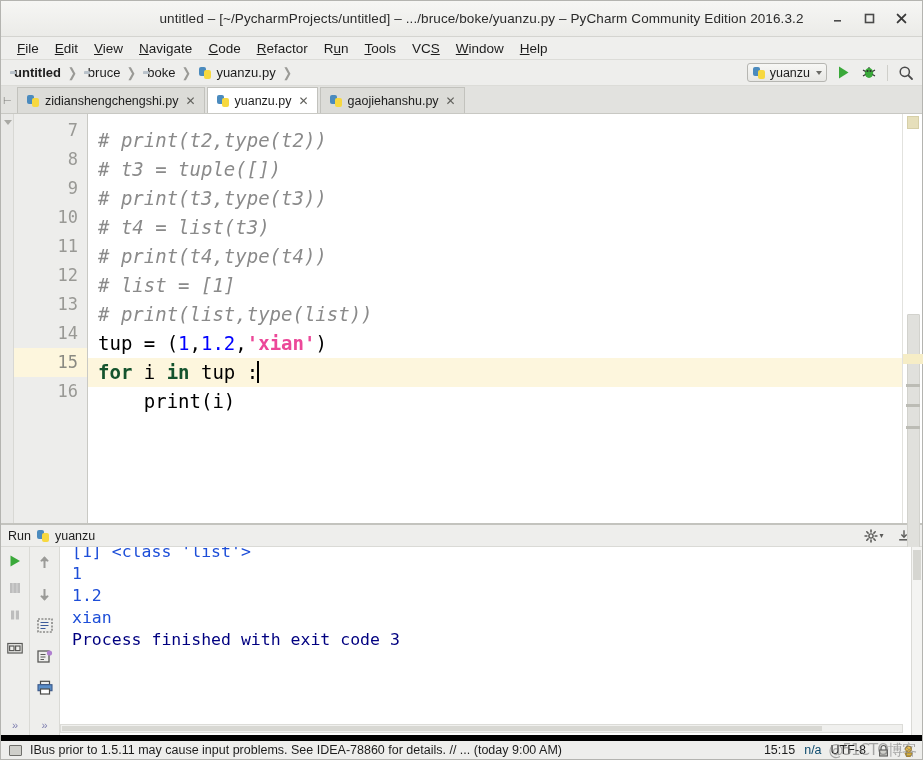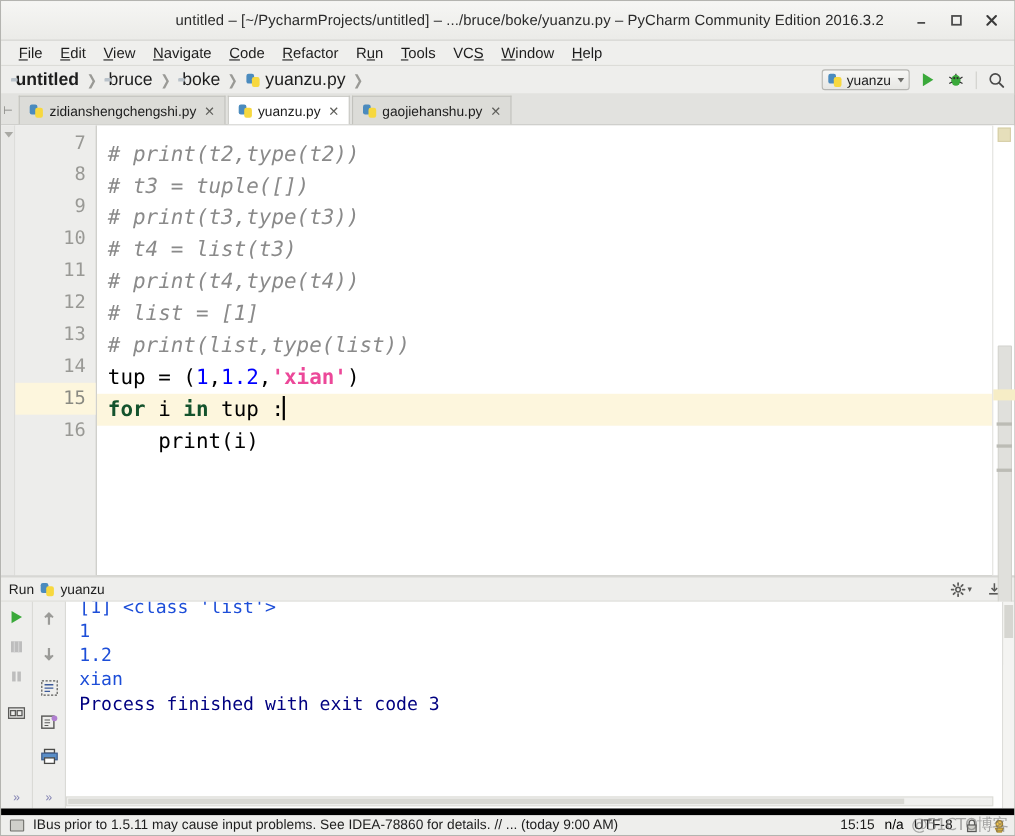--- a/index.html
+++ b/index.html
@@ -65,21 +65,21 @@
     height: 26px; flex: 0 0 26px;
     background: #eeeeec;
     border-bottom: 1px solid #dcdcd8;
     display: flex; align-items: center;
     padding: 0 6px 0 7px;
   }
   .crumbs { display: flex; align-items: center; gap: 0; }
   .crumb {
     display: flex; align-items: center; gap: 4px;
     padding: 0 2px;
-    font-size: 16px; color: #1d1d1d;
+    font-size: 13px; color: #1d1d1d;
     white-space: nowrap;
   }
   .crumb.active { font-weight: bold; }
   .crumb-sep {
     color: #9a9a96; font-size: 13px;
     padding: 0 4px; transform: scaleX(0.85);
   }
   .ic { display: inline-block; flex: 0 0 auto; line-height: 0; }
   .folder-ic {
     width: 13px; height: 11px;
@@ -314,21 +314,21 @@
     height: 24px; flex: 0 0 24px;
     background: #eeeeec;
     border-top: 6px solid #000000;
     display: flex; align-items: center;
     padding: 0 6px 0 6px;
     font-size: 12.5px; color: #1d1d1d;
     gap: 7px;
     position: relative;
   }
   .sb-msg { color: #1d1d1d; white-space: nowrap; }
-  .sb-dim { color: #000000; }
+  .sb-dim { color: #0c4a6e; }
   .sb-ic { width: 16px; height: 14px; display: flex; align-items: center; justify-content: center; }
   .monitor-ic {
     width: 13px; height: 11px;
     border: 1.5px solid #6f6f6b; border-radius: 1px;
     background: #cfcfca;
   }
   .watermark {
     position: absolute; right: 6px; top: 50%;
     transform: translateY(-50%);
     font-size: 15px; color: #6b6b6b;

